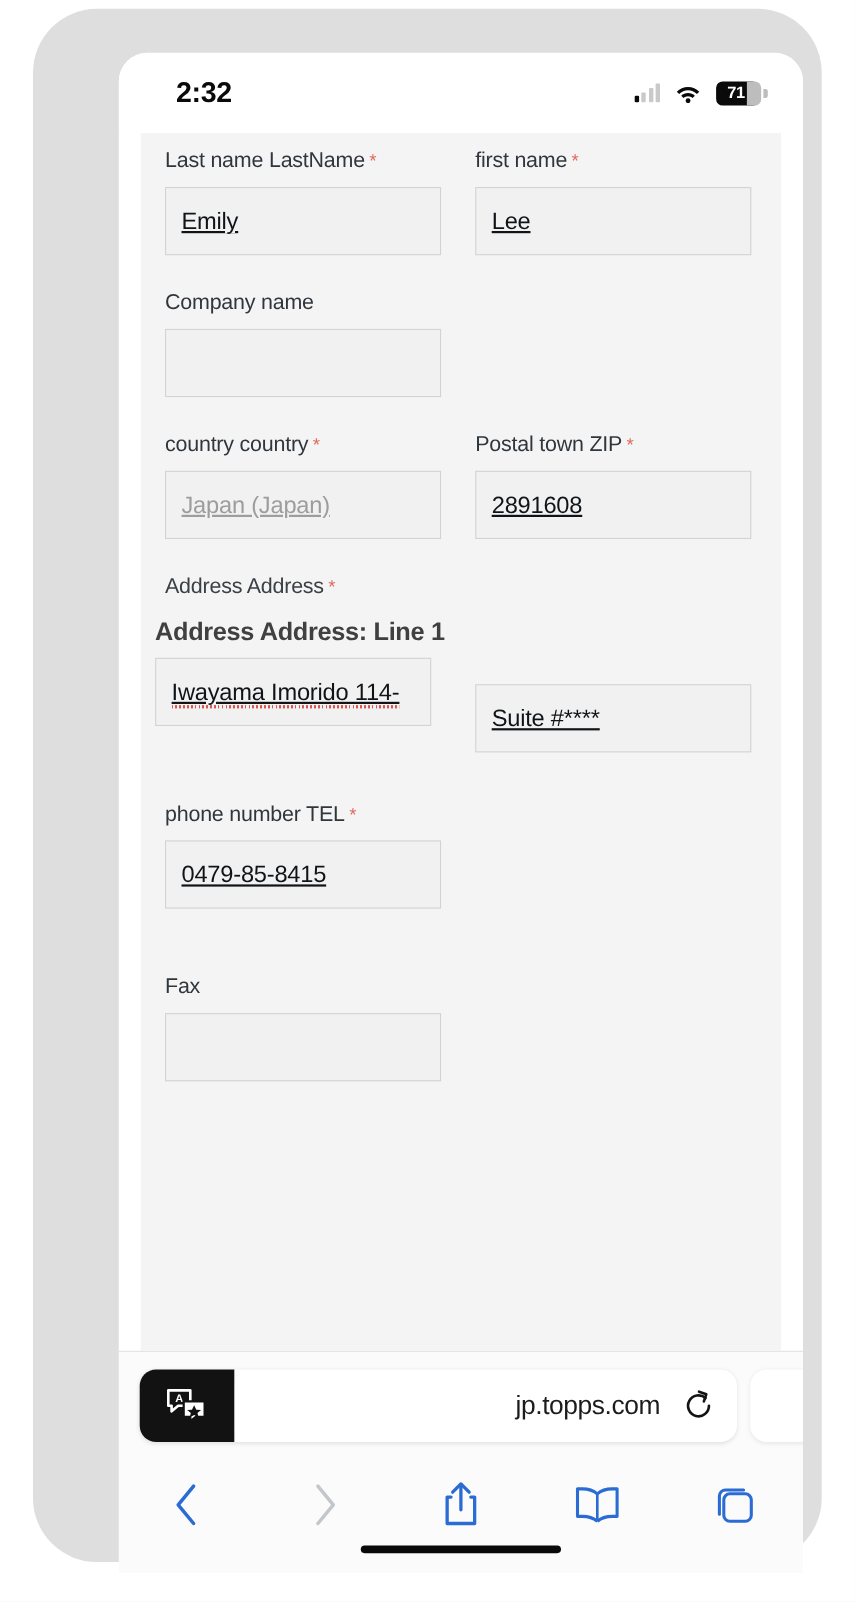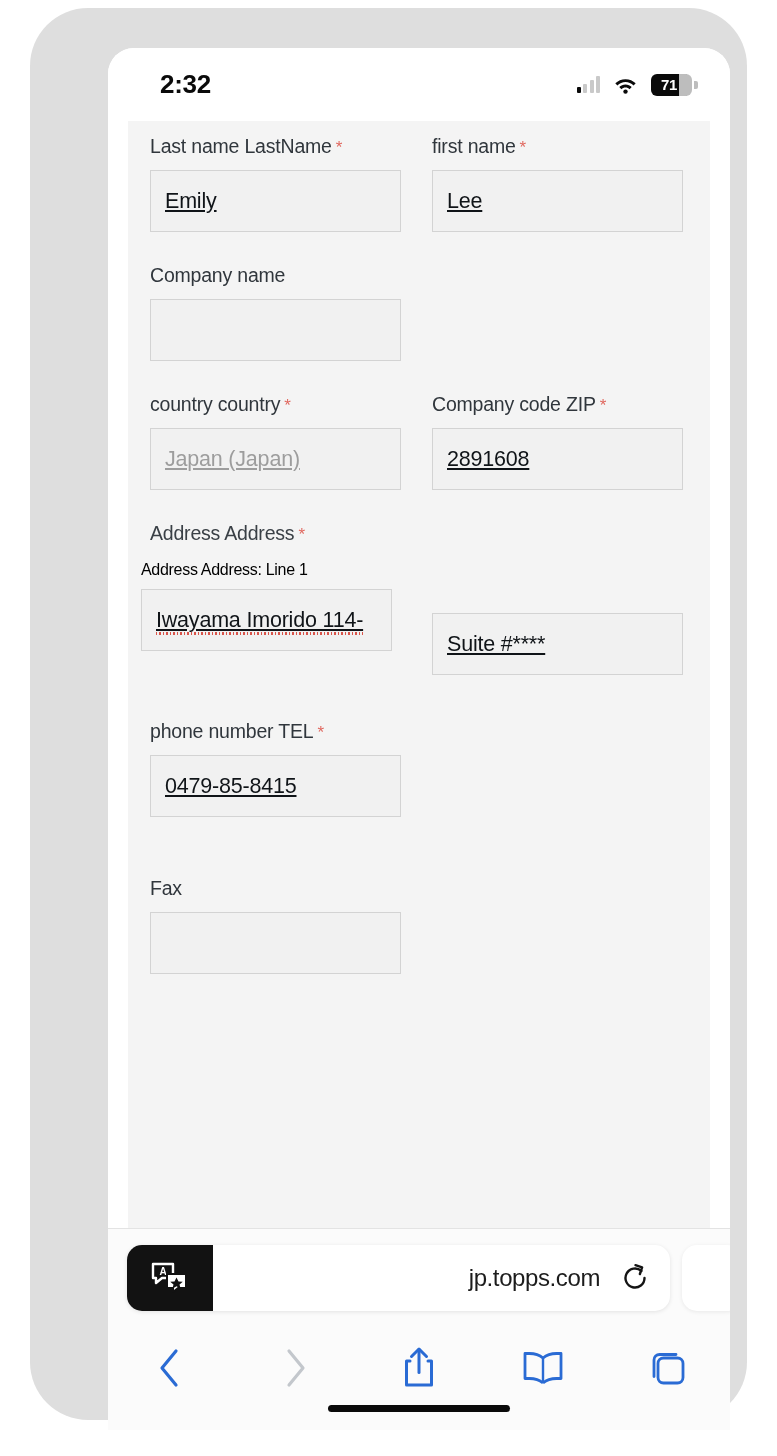--- a/index.html
+++ b/index.html
@@ -199,23 +199,23 @@
 
   
   .addr-group { padding: 0 22px; }
   .addr-group-label {
     font-size: 19.5px;
     color: #3a4046;
     margin-bottom: 16px;
     letter-spacing: -0.2px;
   }
   .addr-line-label {
-    font-size: 16px;
-    color: #000000;
-    font-weight: 400;
+    font-size: 23px;
+    color: #404040;
+    font-weight: 700;
     margin-bottom: 10px;
     margin-left: -9px;
     letter-spacing: -0.3px;
   }
   .addr-row { display: flex; }
   .addr-left { width: 251px; margin-left: -9px; margin-right: 40px; }
   .addr-right { width: 251px; padding-top: 24px; }
 
   
   .browser-bar {
@@ -388,21 +388,21 @@
           <div class="field spacer-right">
             <div class="field-label">
               <span>country country</span><span class="req-star">*</span>
             </div>
             <div class="field-input placeholder">
               <span>Japan (Japan)</span>
             </div>
           </div>
           <div class="field">
             <div class="field-label">
-              <span>Company code ZIP</span><span class="req-star">*</span>
+              <span>Postal town ZIP</span><span class="req-star">*</span>
             </div>
             <div class="field-input">
               <span>2891608</span>
             </div>
           </div>
         </div>
 
 
         <div class="addr-group">
           <div class="addr-group-label">

